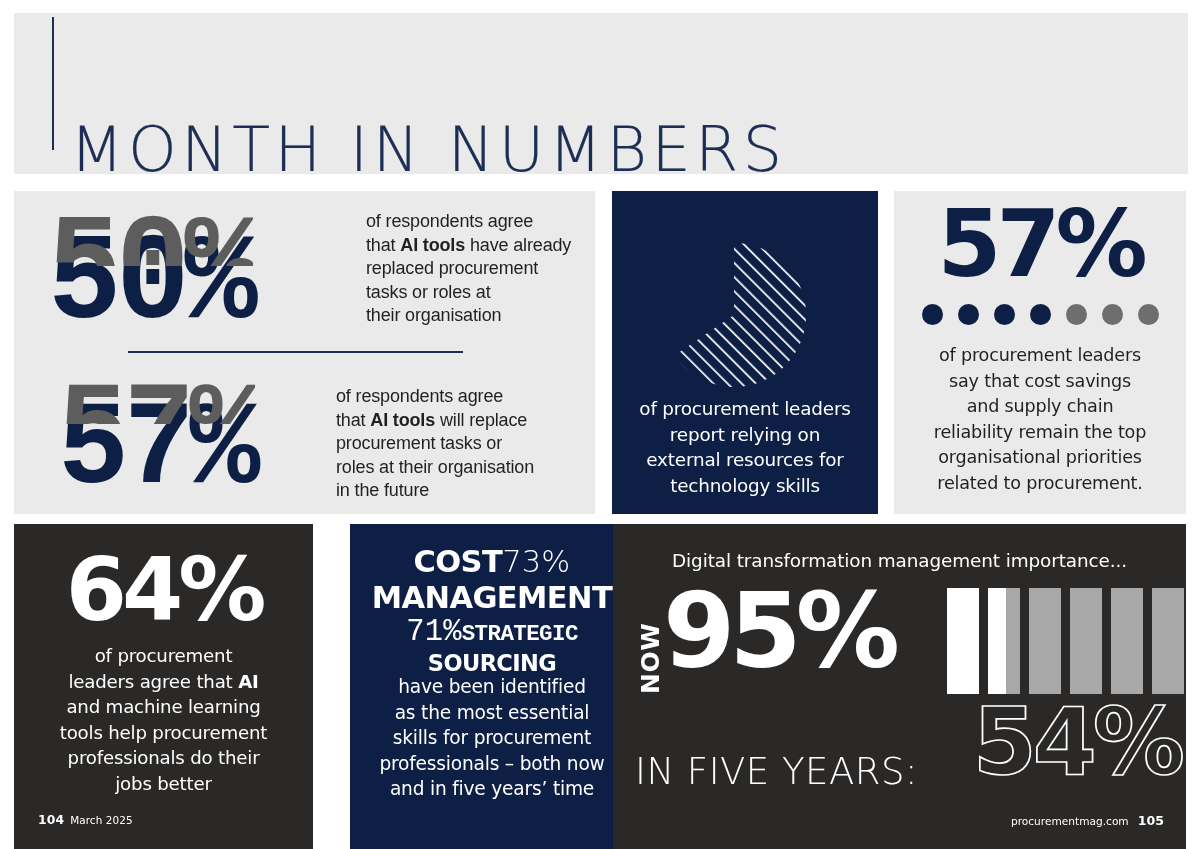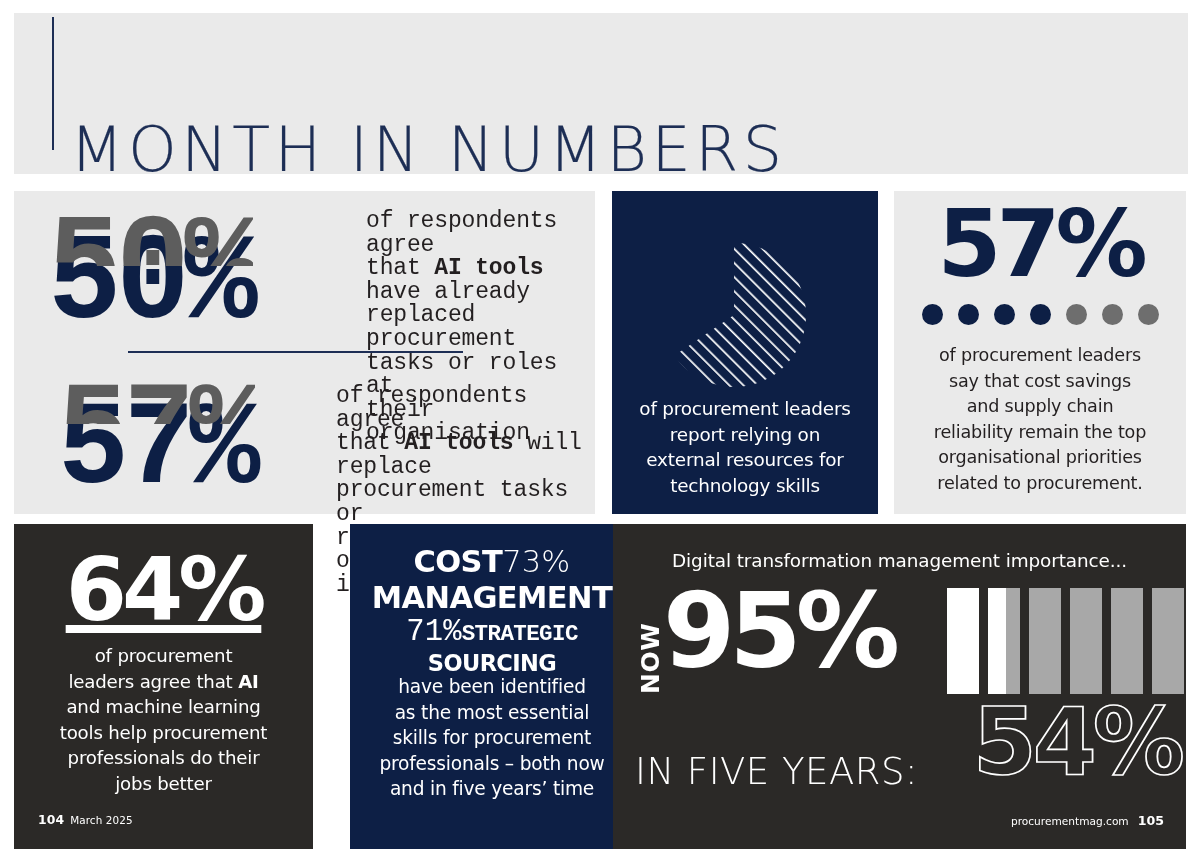--- a/index.html
+++ b/index.html
@@ -66,24 +66,24 @@
   .split-base { color: #0d1f45; }
   .split-top {
     position: absolute; left: 0; top: 0;
     color: #5d5d5d;
     overflow: hidden;
     white-space: nowrap;
     pointer-events: none;
   }
   .blurb {
     position: absolute;
-    font-size: 23px;
+    font-size: 18px;
     line-height: 23.6px;
     color: #231f20;
-    font-family: Liberation Mono, monospace;
+    font-family: Liberation Sans, sans-serif;
     letter-spacing: -0.15px;
   }
   .blurb b { font-weight: 700; }
 
   .divider-navy {
     position: absolute;
     background: #1d2e55;
     height: 2px;
   }
 
@@ -142,21 +142,20 @@
   #panel-64 { left: 14px; top: 524px; width: 299px; height: 325px; }
   .n64 {
     position: absolute; left: 0; right: 0; top: 22px;
     text-align: center;
     font-family: "DejaVu Sans", sans-serif;
     font-weight: 700;
     font-size: 88px;
     letter-spacing: -5px;
     line-height: 1;
     color: #ffffff;
-    text-decoration: underline;
   }
   .c64 {
     position: absolute; left: 14px; right: 14px; top: 119px;
     text-align: center;
     color: #ffffff;
     font-size: 18.2px;
     line-height: 25.6px;
     font-family: "DejaVu Sans", sans-serif;
     letter-spacing: -0.2px;
   }

